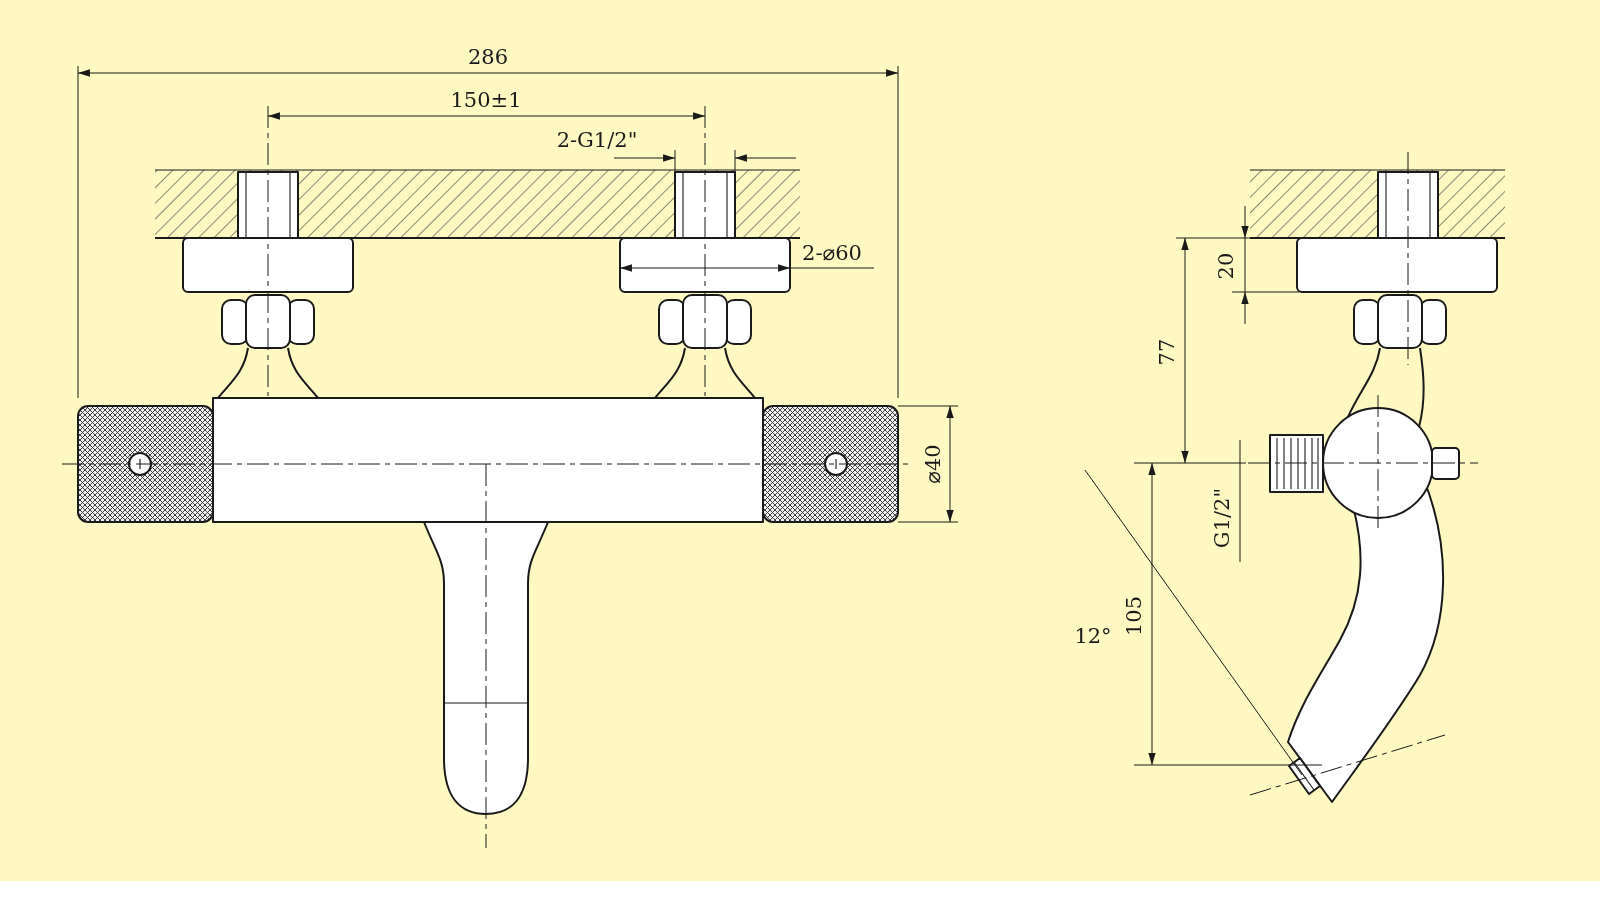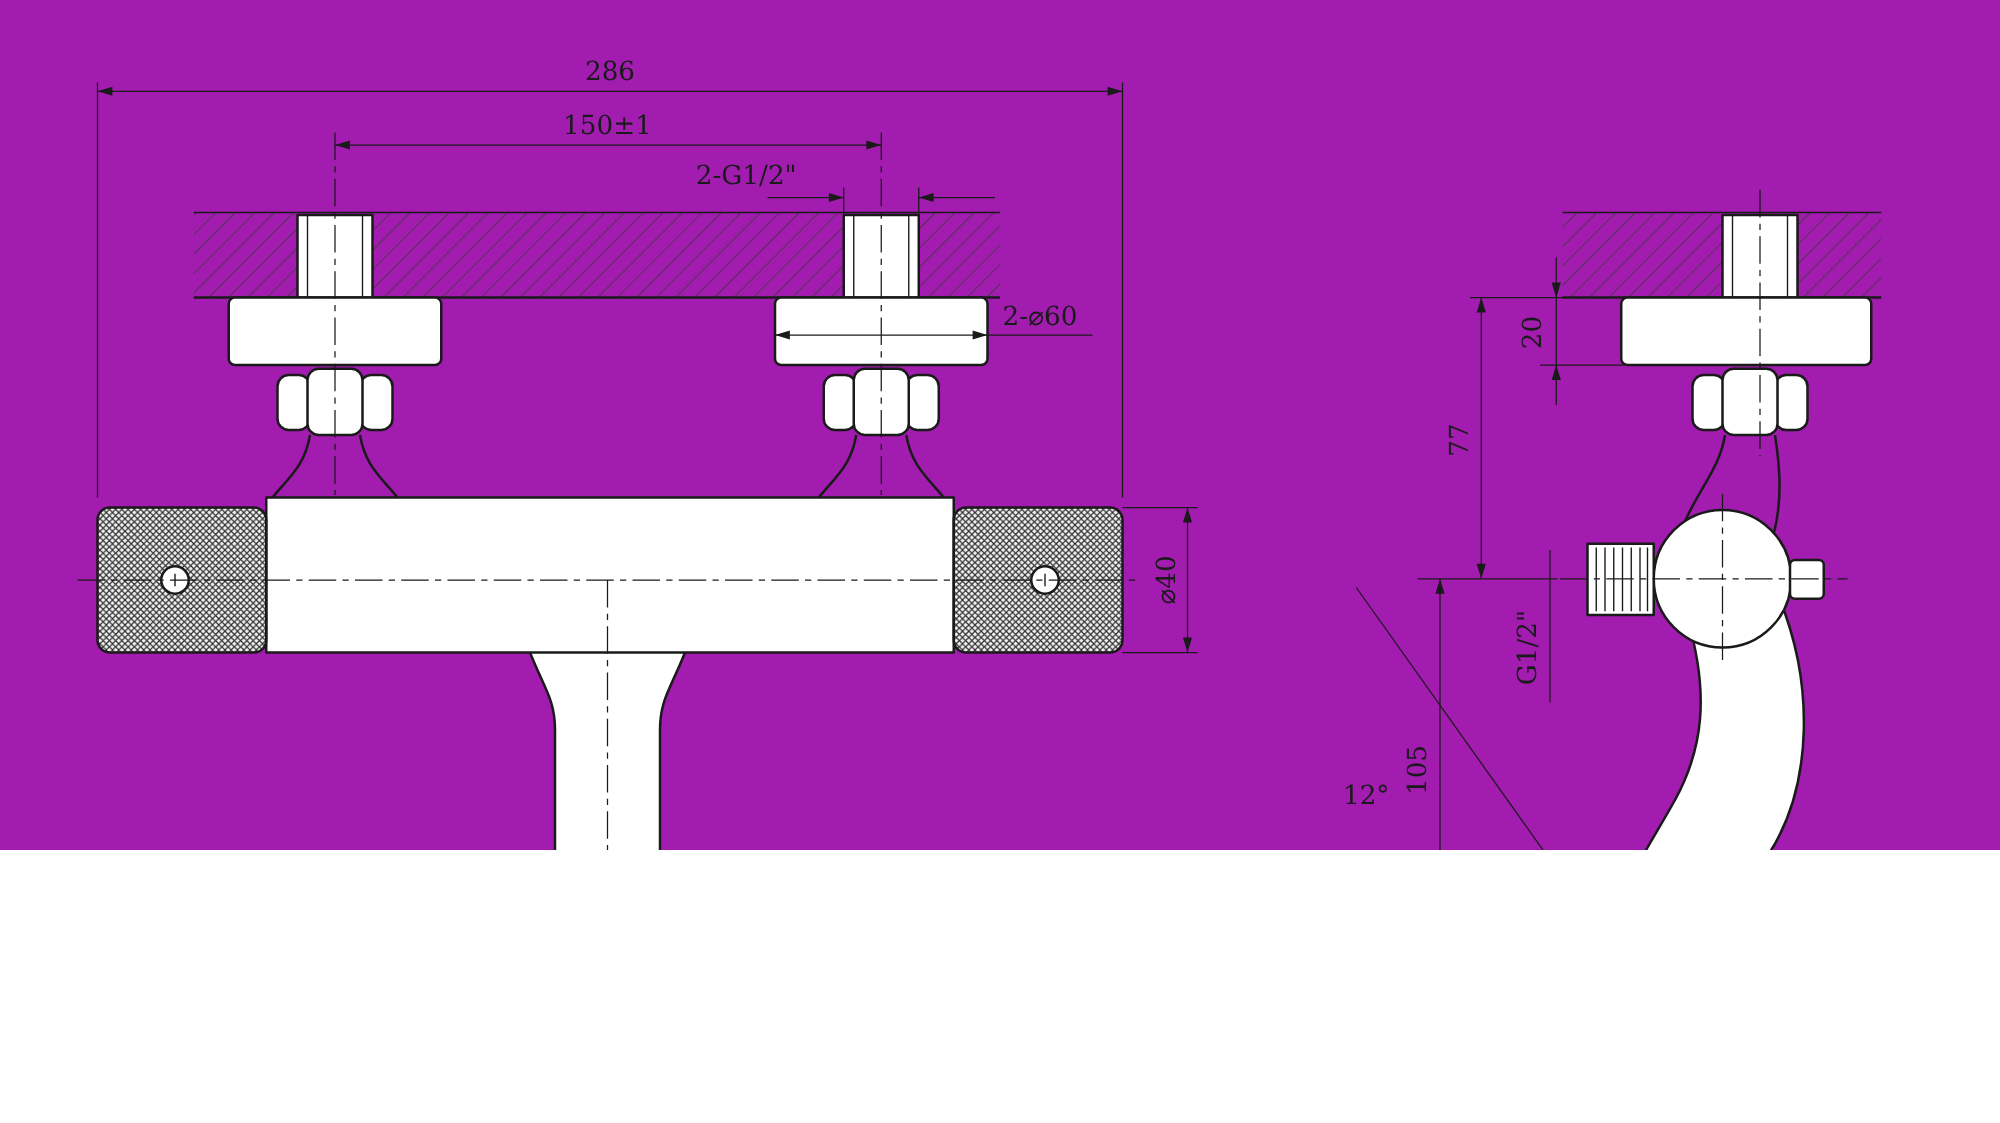--- a/index.html
+++ b/index.html
@@ -1,16 +1,16 @@
 <!DOCTYPE html>
 <html><head>
 <meta charset="utf-8">
 <style>
   html,body{margin:0;padding:0;background:#ffffff;}
-  .canvas{position:relative;width:1600px;height:680px;background:#a21caf;overflow:hidden;}
+  .canvas{position:relative;width:1600px;height:881px;background:#fef9c3;overflow:hidden;}
   svg{display:block;}
   .obj{stroke:#1a1a1a;stroke-width:2;fill:none;stroke-linejoin:round;}
   .objf{stroke:#1a1a1a;stroke-width:2;fill:#ffffff;stroke-linejoin:round;}
   .thin{stroke:#1a1a1a;stroke-width:1.1;fill:none;}
   .dim{stroke:#1a1a1a;stroke-width:1;fill:none;}
   .cl{stroke:#1a1a1a;stroke-width:1;fill:none;stroke-dasharray:22 5 5 5;}
   text.dt{font-family:"DejaVu Serif","DejaVu Sans",serif;font-size:21px;fill:#1a1a1a;}
 </style>
 </head>
 <body>

